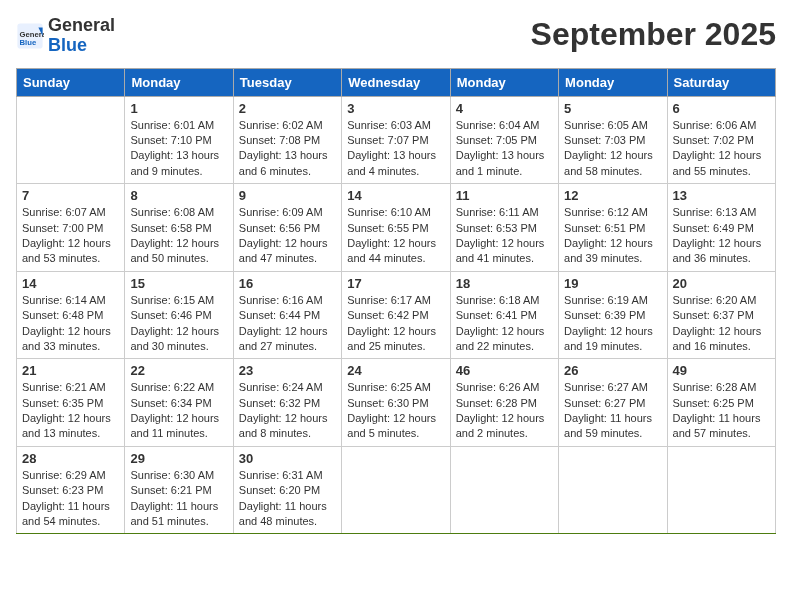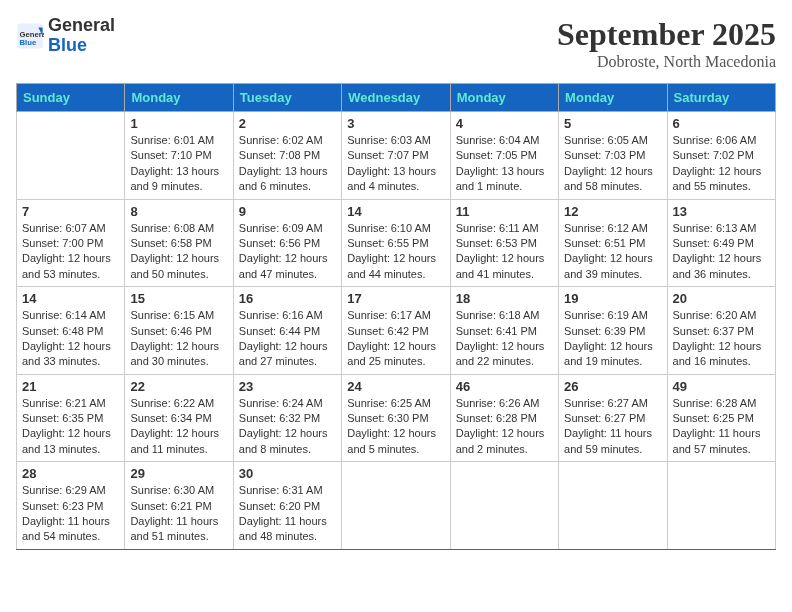--- a/index.html
+++ b/index.html
@@ -26,40 +26,39 @@
       font-weight: bold;
       line-height: 1.1;
     }
     .logo-general { color: #333; }
     .logo-blue { color: #1565c0; }
     .logo-icon {
       width: 28px;
       height: 28px;
     }
     .title-area {
-      text-align: right;
-      font-family: Liberation Serif, serif;
+      text-align: left;
     }
     .month-title {
       font-size: 32px;
       font-weight: bold;
       color: #333;
     }
     .subtitle {
       font-size: 16px;
       color: #555;
     }
     .calendar {
       width: 100%;
       border-collapse: collapse;
       font-size: 11px;
     }
     .calendar th {
       background-color: #1565c0;
-      color: #5eead4;
+      color: #ffffff;
       text-align: left;
       padding: 6px 6px;
       font-size: 13px;
       font-weight: bold;
       border: 1px solid #aaa;
     }
     .calendar td {
       border: 1px solid #ccc;
       vertical-align: top;
       padding: 4px 5px;
@@ -99,21 +98,20 @@
     </svg>
     <div>
       <div class="logo-text">
         <span class="logo-general">General</span><br>
         <span class="logo-blue">Blue</span>
       </div>
     </div>
   </div>
   <div class="title-area">
     <div class="month-title">September 2025</div>
-    <div class="subtitle">Dobroste, North Macedonia</div>
   </div>
 </div>
 
 <table class="calendar">
   <thead>
     <tr>
     <th>Sunday</th>
         <th>Monday</th>
         <th>Tuesday</th>
         <th>Wednesday</th>

